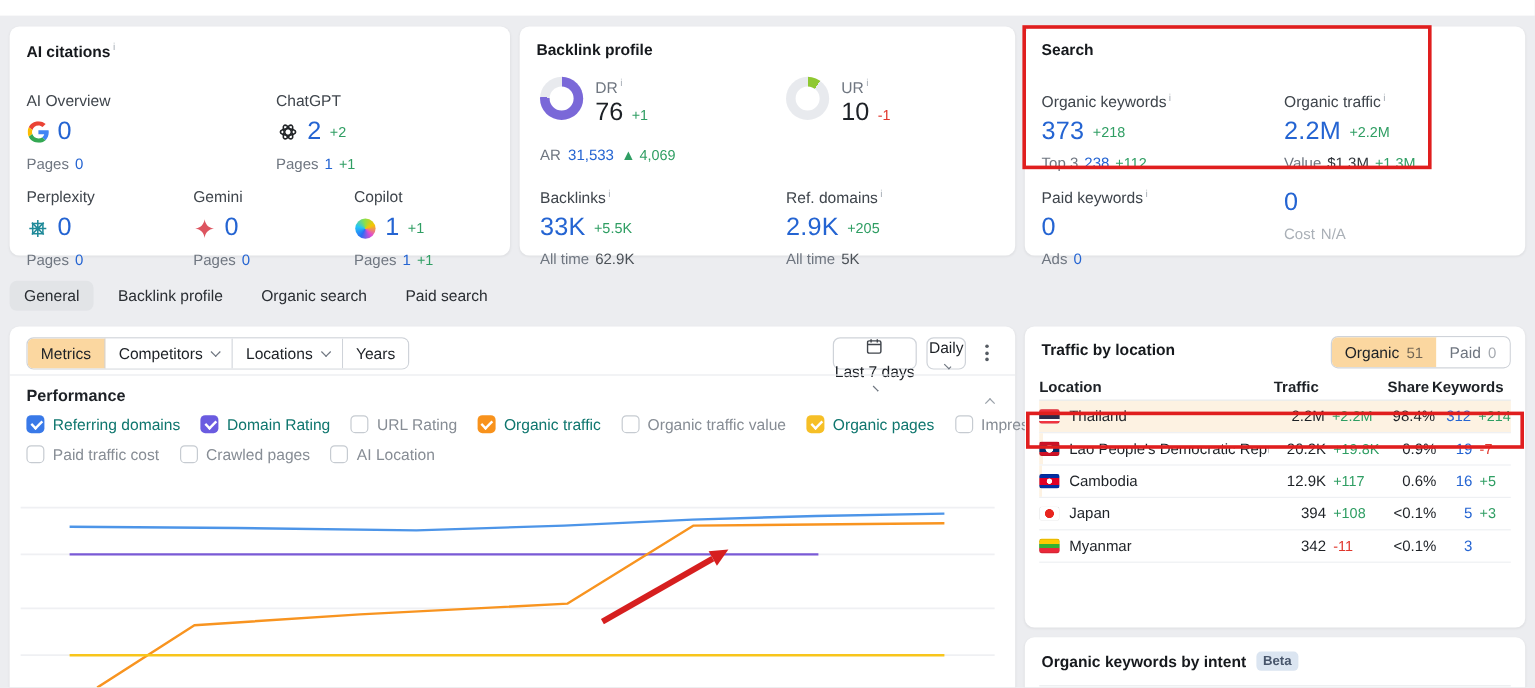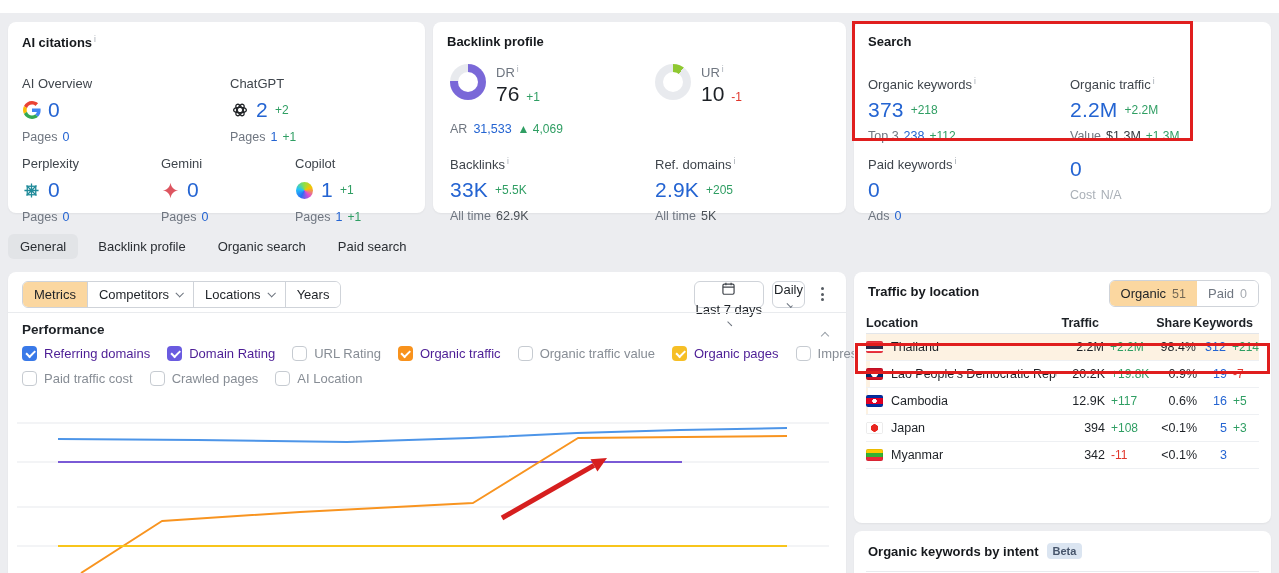--- a/index.html
+++ b/index.html
@@ -66,21 +66,21 @@
 
   .perf-title { position:absolute; left:14px; top:50px; font-weight:bold; font-size:13.5px; }
   .collapse { position:absolute; right:18px; top:55px; cursor:pointer; }
 
   .metric-row { position:absolute; left:14px; display:flex; gap:17px; align-items:center; }
   .metric { display:flex; align-items:center; gap:7px; cursor:pointer; white-space:nowrap; }
   .metric .cb { width:15px; height:15px; border-radius:4px; border:1.5px solid #c6cbd1; background:#fff; position:relative; }
   .metric.on .cb { border:none; }
   .metric.on .cb::after { content:""; position:absolute; left:3.5px; top:4px; width:7px; height:3.5px;
     border-left:2px solid #fff; border-bottom:2px solid #fff; transform:rotate(-45deg); }
-  .metric .mlbl { color:#4c1d95; }
+  .metric .mlbl { color:#0f766e; }
   .metric.dim .mlbl { color:#878d95; }
 
   #perf-chart { position:absolute; left:9px; top:128px; }
 
   
   .seg-toggle { position:absolute; right:12px; top:8px; display:flex; border:1px solid #cfd3d9; border-radius:6px; overflow:hidden; height:27px; }
   .seg-toggle .tseg { display:flex; align-items:center; gap:6px; padding:0 11px; cursor:pointer; color:#6f7680; background:#fff; }
   .seg-toggle .tseg.selected { background:#fbd7a0; color:#1d2126; }
   .seg-toggle .cnt { opacity:.62; font-size:12.5px; }
 

